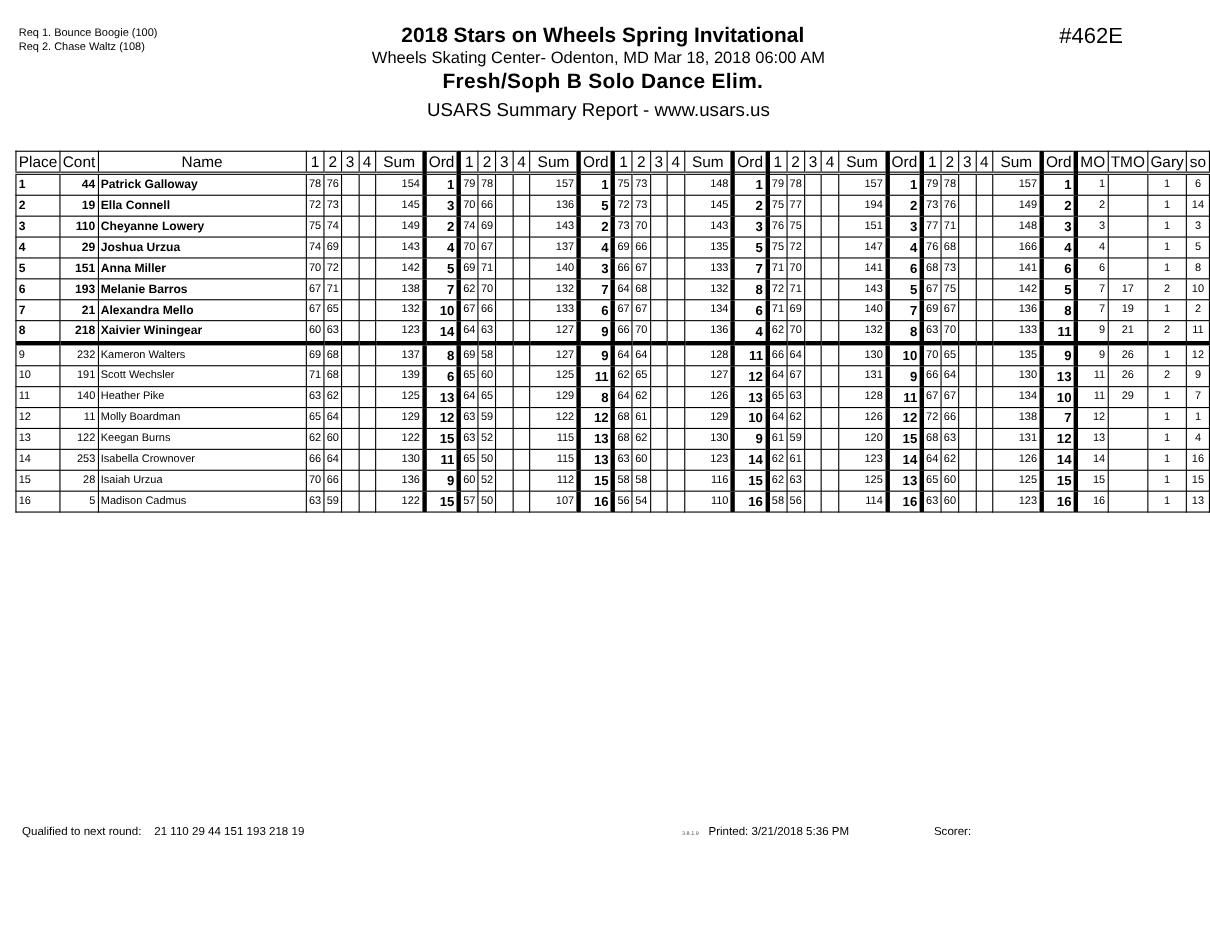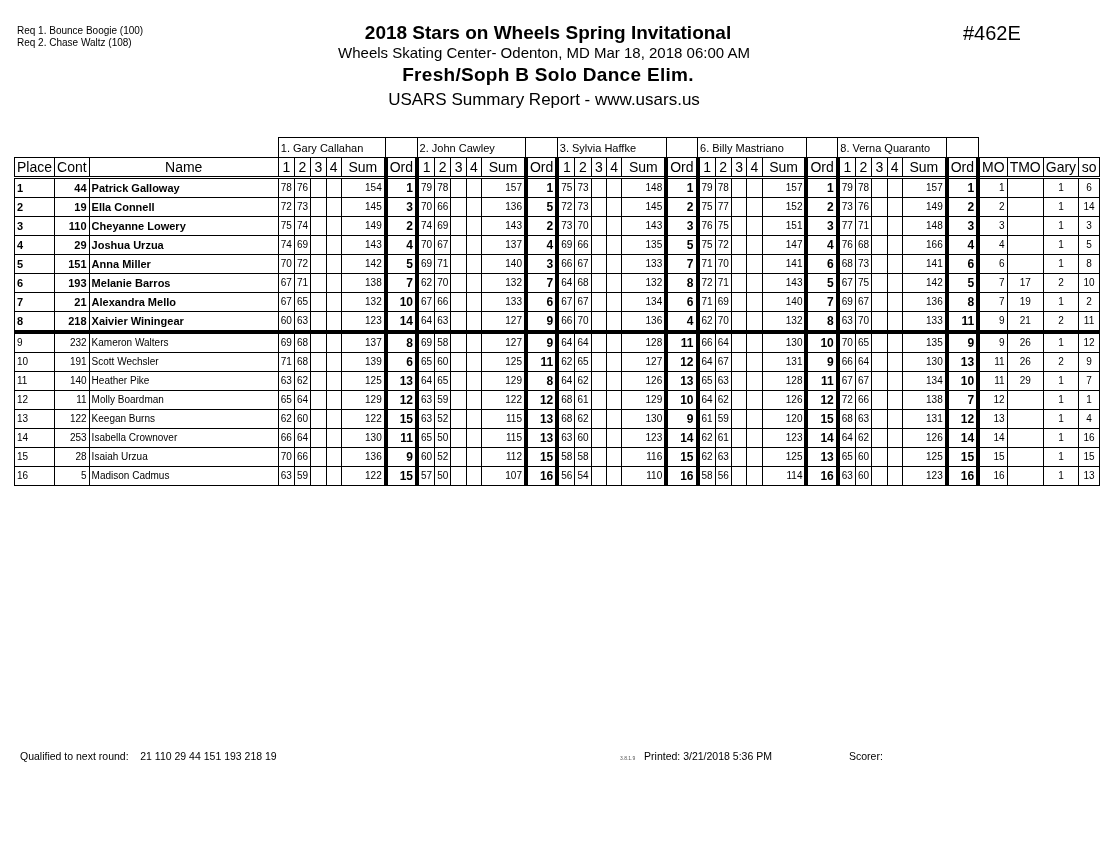--- a/index.html
+++ b/index.html
@@ -74,34 +74,20 @@
       <col style="width:16px">
       <col style="width:16px">
       <col style="width:46px">
       <col style="width:23px">
     <col style="width:24px">
       <col style="width:25px">
       <col style="width:26px">
       <col style="width:21px">
   </colgroup>
   <tbody id="tbody">
-    <tr class="judges">
-      <td class="blank" colspan="3"></td>
-      <td colspan="5">1.  Gary Callahan</td>
-      <td class="blank" style="border:none;border-top:1px solid #000;border-right:1px solid #000"></td>
-      <td colspan="5">2.  John Cawley</td>
-      <td class="blank" style="border:none;border-top:1px solid #000;border-right:1px solid #000"></td>
-      <td colspan="5">3.  Sylvia Haffke</td>
-      <td class="blank" style="border:none;border-top:1px solid #000;border-right:1px solid #000"></td>
-      <td colspan="5">6.  Billy Mastriano</td>
-      <td class="blank" style="border:none;border-top:1px solid #000;border-right:1px solid #000"></td>
-      <td colspan="5">8.  Verna Quaranto</td>
-      <td class="blank" style="border:none;border-top:1px solid #000;border-right:1px solid #000"></td>
-      <td class="blank" colspan="4"></td>
-    </tr>
     <tr class="hdr" id="hdr">
       <td>Place</td>
       <td>Cont</td>
       <td>Name</td>
     <td>1</td>
         <td>2</td>
         <td>3</td>
         <td>4</td>
         <td>Sum</td>
         <td class="ordh">Ord</td>
@@ -192,21 +178,21 @@
         <td class="num">72</td>
         <td>73</td>
         <td></td>
         <td></td>
         <td class="num">145</td>
         <td class="ord">2</td>
         <td class="num">75</td>
         <td>77</td>
         <td></td>
         <td></td>
-        <td class="num">152</td>
+        <td class="num">194</td>
         <td class="ord">2</td>
         <td class="num">73</td>
         <td>76</td>
         <td></td>
         <td></td>
         <td class="num">149</td>
         <td class="ord">2</td>
         <td class="num">2</td>
         <td class="ctr"></td>
         <td class="ctr">1</td>

